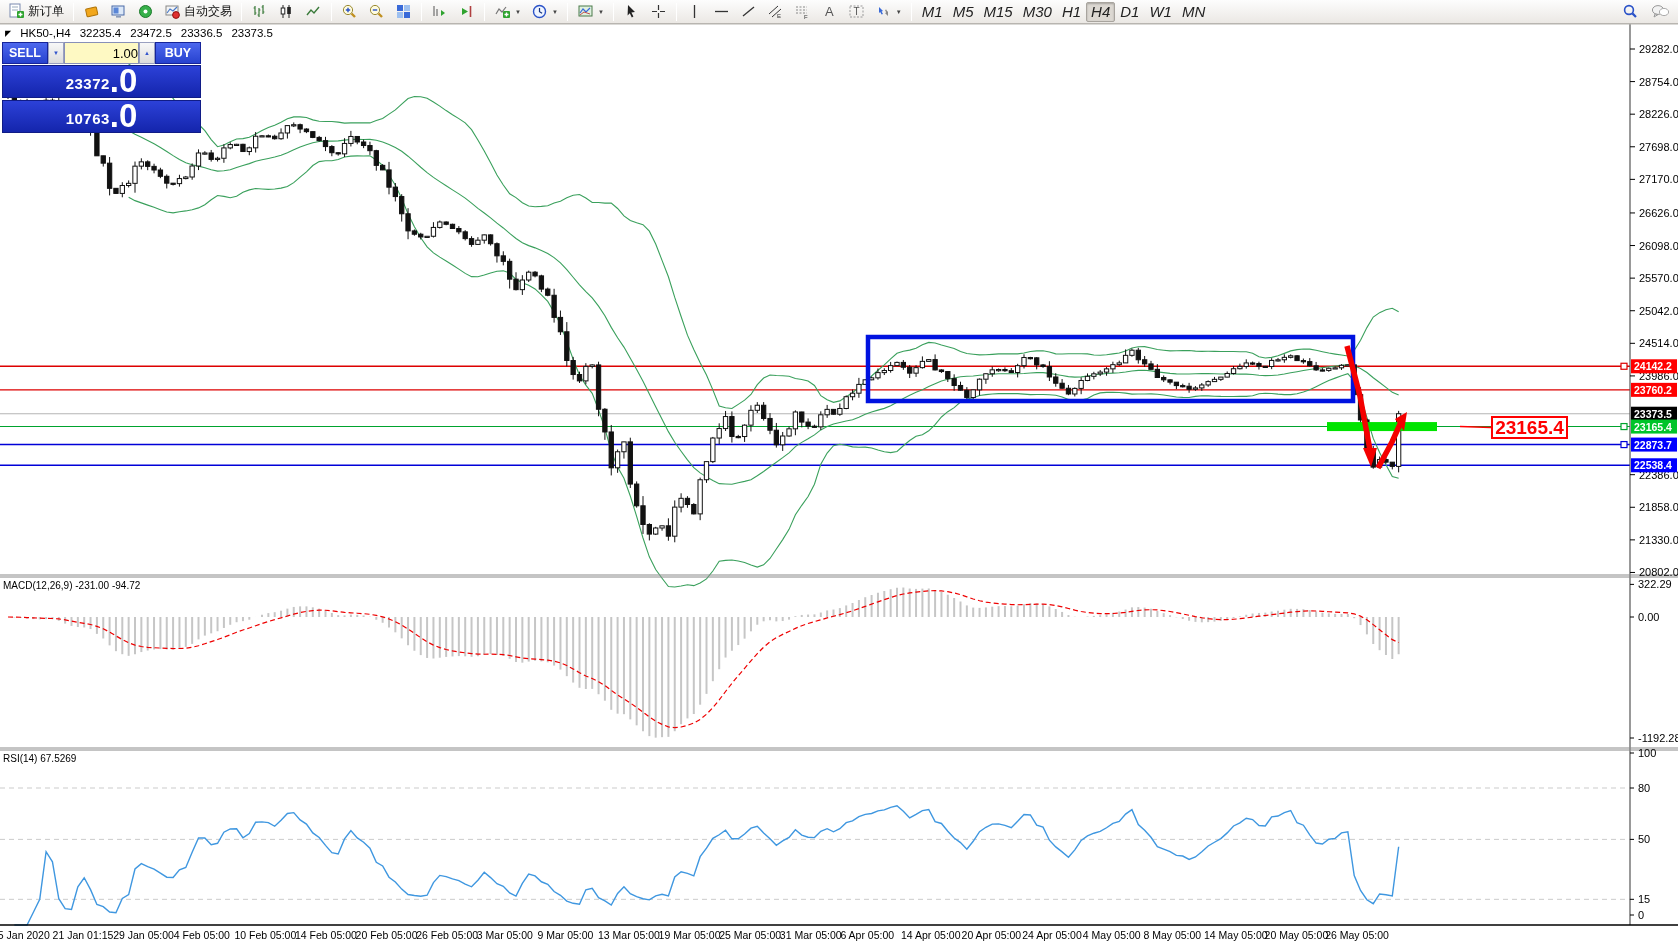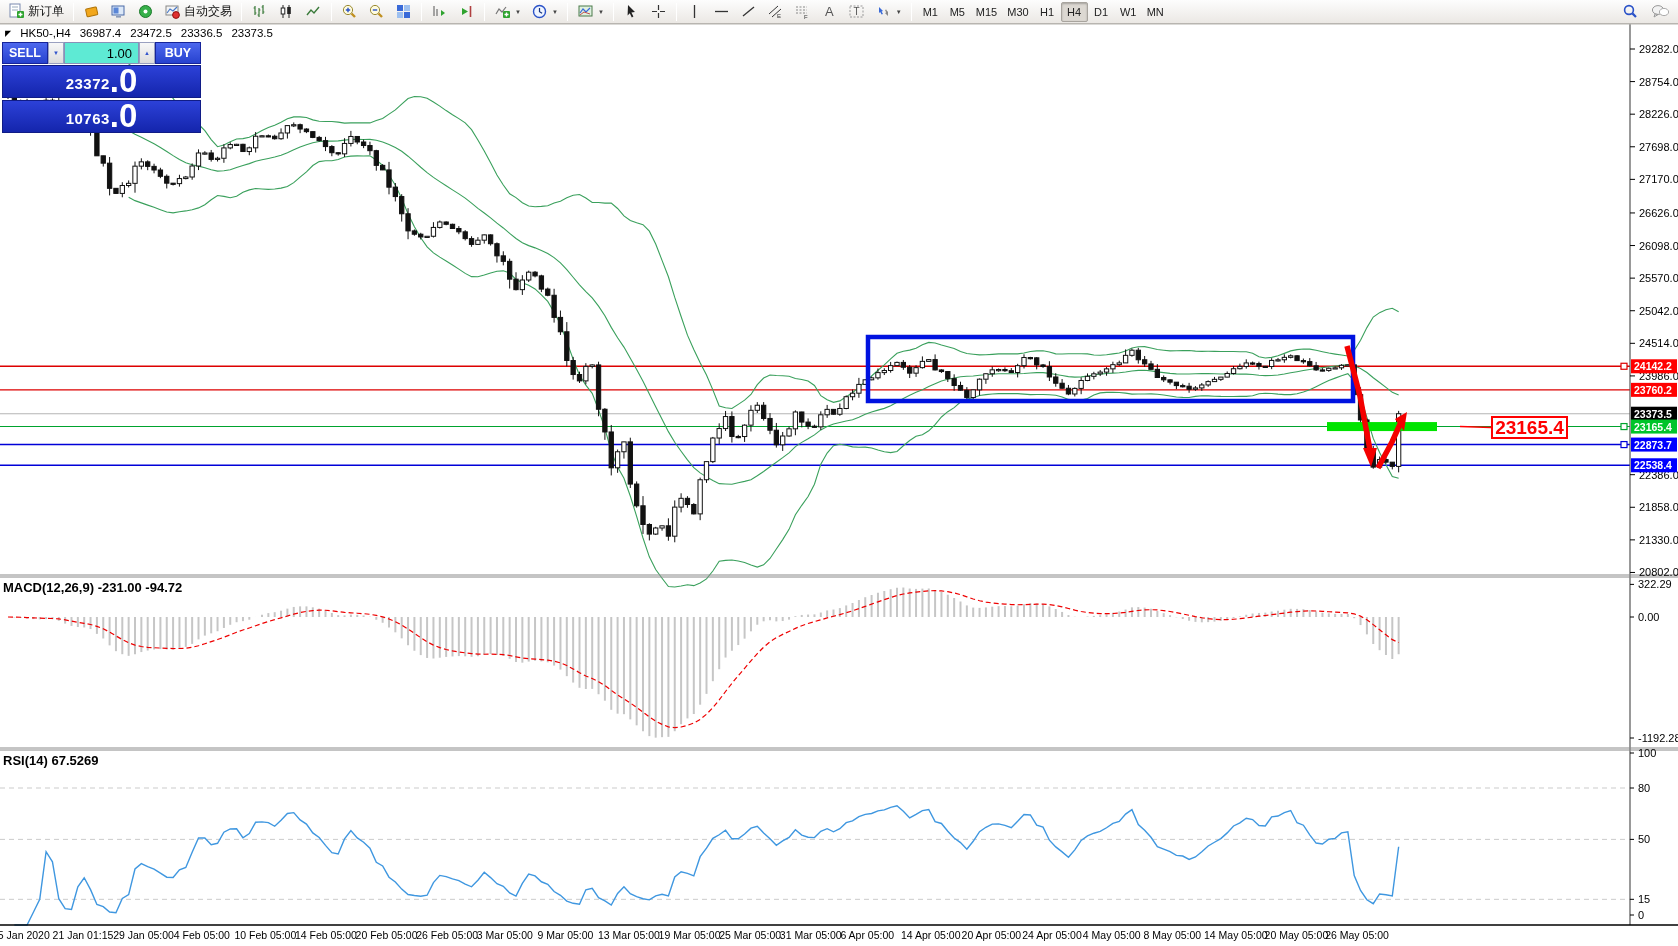--- a/index.html
+++ b/index.html
@@ -10,47 +10,47 @@
   
   #toolbar { position:absolute; left:0; top:0; width:1678px; height:24px;
     background:linear-gradient(#fdfdfd,#ebe8e4); border-bottom:1px solid #b8b5b0;
     display:flex; align-items:center; padding:0 4px; gap:2px; }
   .tb-btn { height:20px; min-width:20px; display:flex; align-items:center; justify-content:center;
     gap:3px; padding:0 3px; border:1px solid transparent; border-radius:2px; cursor:default; }
   .tb-label { font-size:12px; color:#111; white-space:nowrap; }
   .tb-sep { width:1px; height:18px; background:#c4c1bc; border-right:1px solid #fff; margin:0 3px; }
   .caret { font-size:6px; color:#444; margin-left:1px; }
   .tf-btn { height:20px; min-width:27px; padding:0 4px; display:flex; align-items:center; justify-content:center;
-    font-size:11px; color:#222; border:1px solid transparent; border-radius:2px; }
+    font-size:15px; color:#222; border:1px solid transparent; border-radius:2px;font-style:italic; }
   .tf-btn.active { background:#dcd8d2; border:1px solid #a8a49e; box-shadow:inset 0 1px 2px rgba(0,0,0,.25); }
   #tb-right { margin-left:auto; display:flex; gap:4px; }
 
   
   #ohlc-header { position:absolute; left:5px; top:27px; font-size:11.5px; color:#000;
     display:flex; gap:9px; align-items:center; z-index:6; }
   #ohlc-header .sym-arrow { font-size:8px; color:#000; }
 
   
   #trade-panel { position:absolute; left:2px; top:42px; width:199px; z-index:10; }
   #trade-row1 { display:flex; height:22px;border-radius:7px; }
   .trade-btn { width:46px; color:#fff; font-size:12.5px; font-weight:bold;
     display:flex; align-items:center; justify-content:center;
     background:linear-gradient(#4d68ee,#2742cf); border:1px solid #16249a; }
   .spin { width:16px; background:linear-gradient(#f8f8f8,#dcdcdc); border:1px solid #9aa0c0;
     display:flex; align-items:center; justify-content:center; font-size:6px; color:#3355cc; }
   #volume-input { width:75px; border:1px solid #8890b8; font-size:13px; text-align:right;
-    padding-right:6px; color:#000; background:#5eead4; }
+    color:#000; background:#fef9c3; }
   #trade-row2 { display:flex; gap:2px; margin-top:1px; height:37px;flex-direction:column; }
   .price-panel { flex:1; background:linear-gradient(#2c41d8,#1425ac); border:1px solid #101c86;
     color:#fff; display:flex; align-items:flex-end; justify-content:center; padding-bottom:1px; }
   .price-small { font-size:15px; font-weight:bold; letter-spacing:.5px; margin-bottom:4px; }
   .price-big { font-size:33px; font-weight:bold; line-height:30px; }
 
   
-  .ind-label { position:absolute; font-size:13px; color:#000; z-index:5; white-space:nowrap;font-weight:bold; }
+  .ind-label { position:absolute; font-size:10px; color:#000; z-index:5; white-space:nowrap; }
 
   
   #turning-point-text { position:absolute; left:1419px; top:338px; z-index:7;
     font-size:31px; font-weight:bold; color:#22dd33; letter-spacing:3px;
     text-shadow:2px 2px 0 #555, 1px 1px 0 #333; white-space:nowrap; }
   #price-callout { position:absolute; left:1491px; top:416px; width:77px; height:23px; z-index:7;
     border:2px solid #ff0000; background:#fff; color:#ff0000; font-size:19px; font-weight:bold;
     display:flex; align-items:center; justify-content:center; }
 
   svg text { font-family:"Liberation Sans", sans-serif; }
@@ -261,21 +261,21 @@
             <path d="M4 11l-1 3 4-2.4z" fill="#f2f2f2" stroke="#999"></path>
             <ellipse cx="13" cy="9" rx="4.6" ry="3.6" fill="#fff" stroke="#aaa"></ellipse>
           </svg>
       </div>
     </div>
   </div>
 
   <div id="ohlc-header">
     <span class="sym-arrow">◤</span>
     <span>HK50-,H4</span>
-    <span>36987.4</span>
+    <span>32235.4</span>
     <span>23472.5</span>
     <span>23336.5</span>
     <span>23373.5</span>
   </div>
 
   <div id="trade-panel">
     <div id="trade-row1">
       <div class="trade-btn">SELL</div>
       <div class="spin">▼</div>
       <input id="volume-input" value="1.00" style="">

